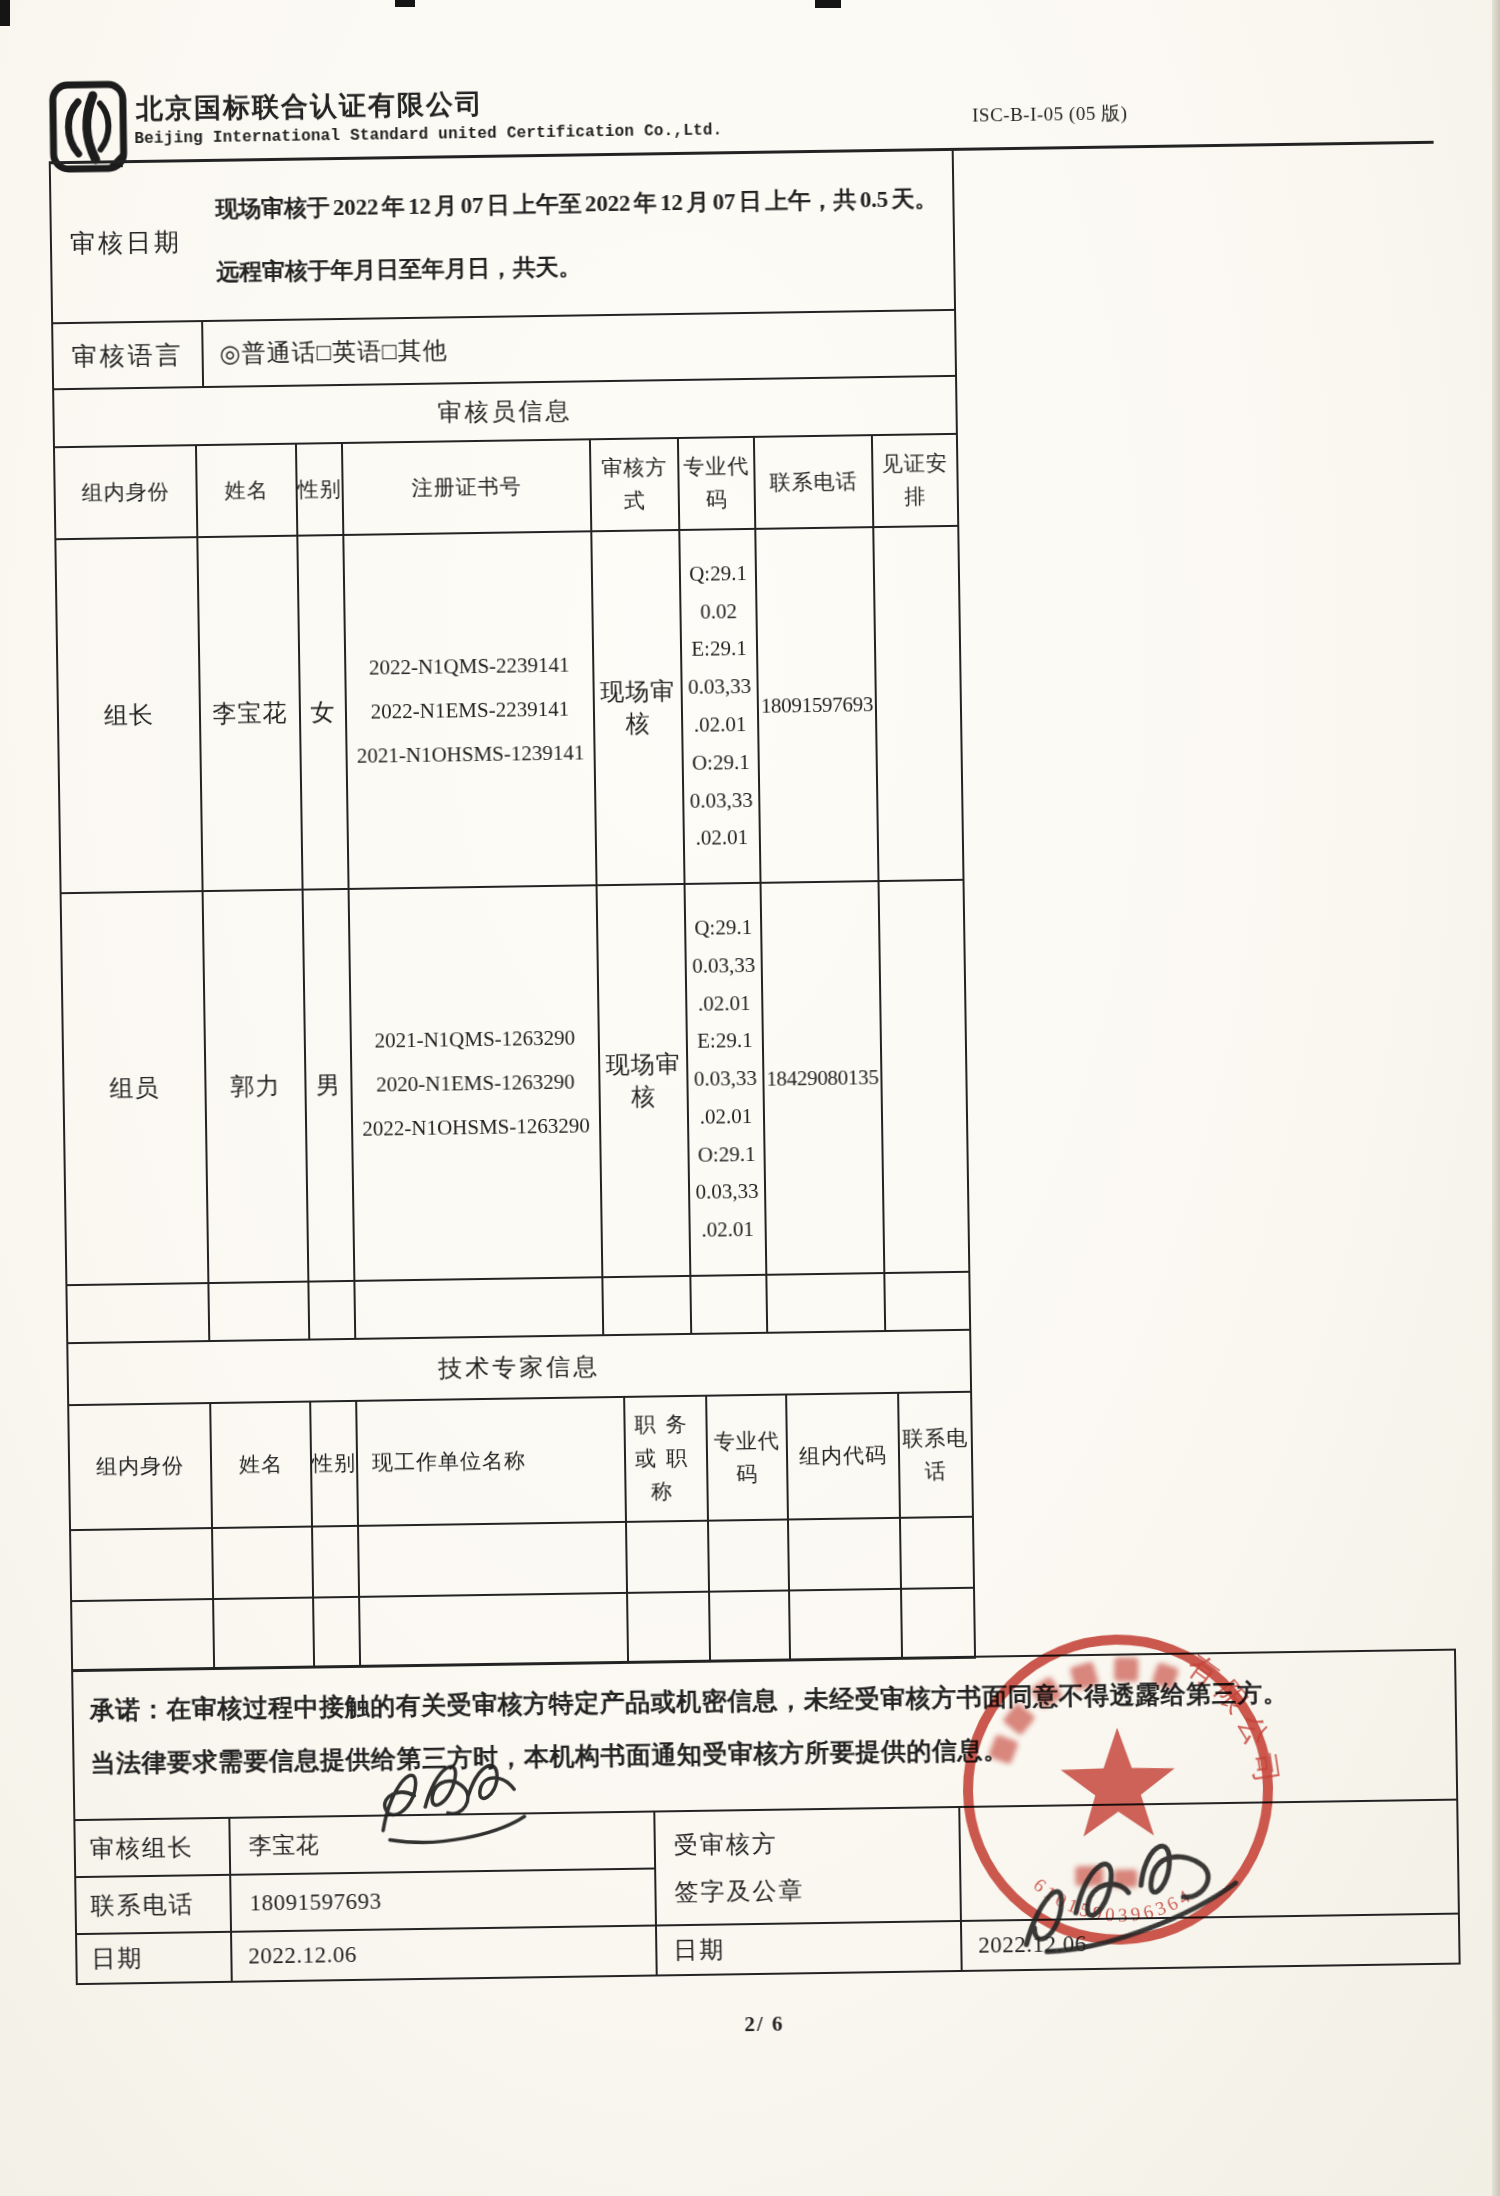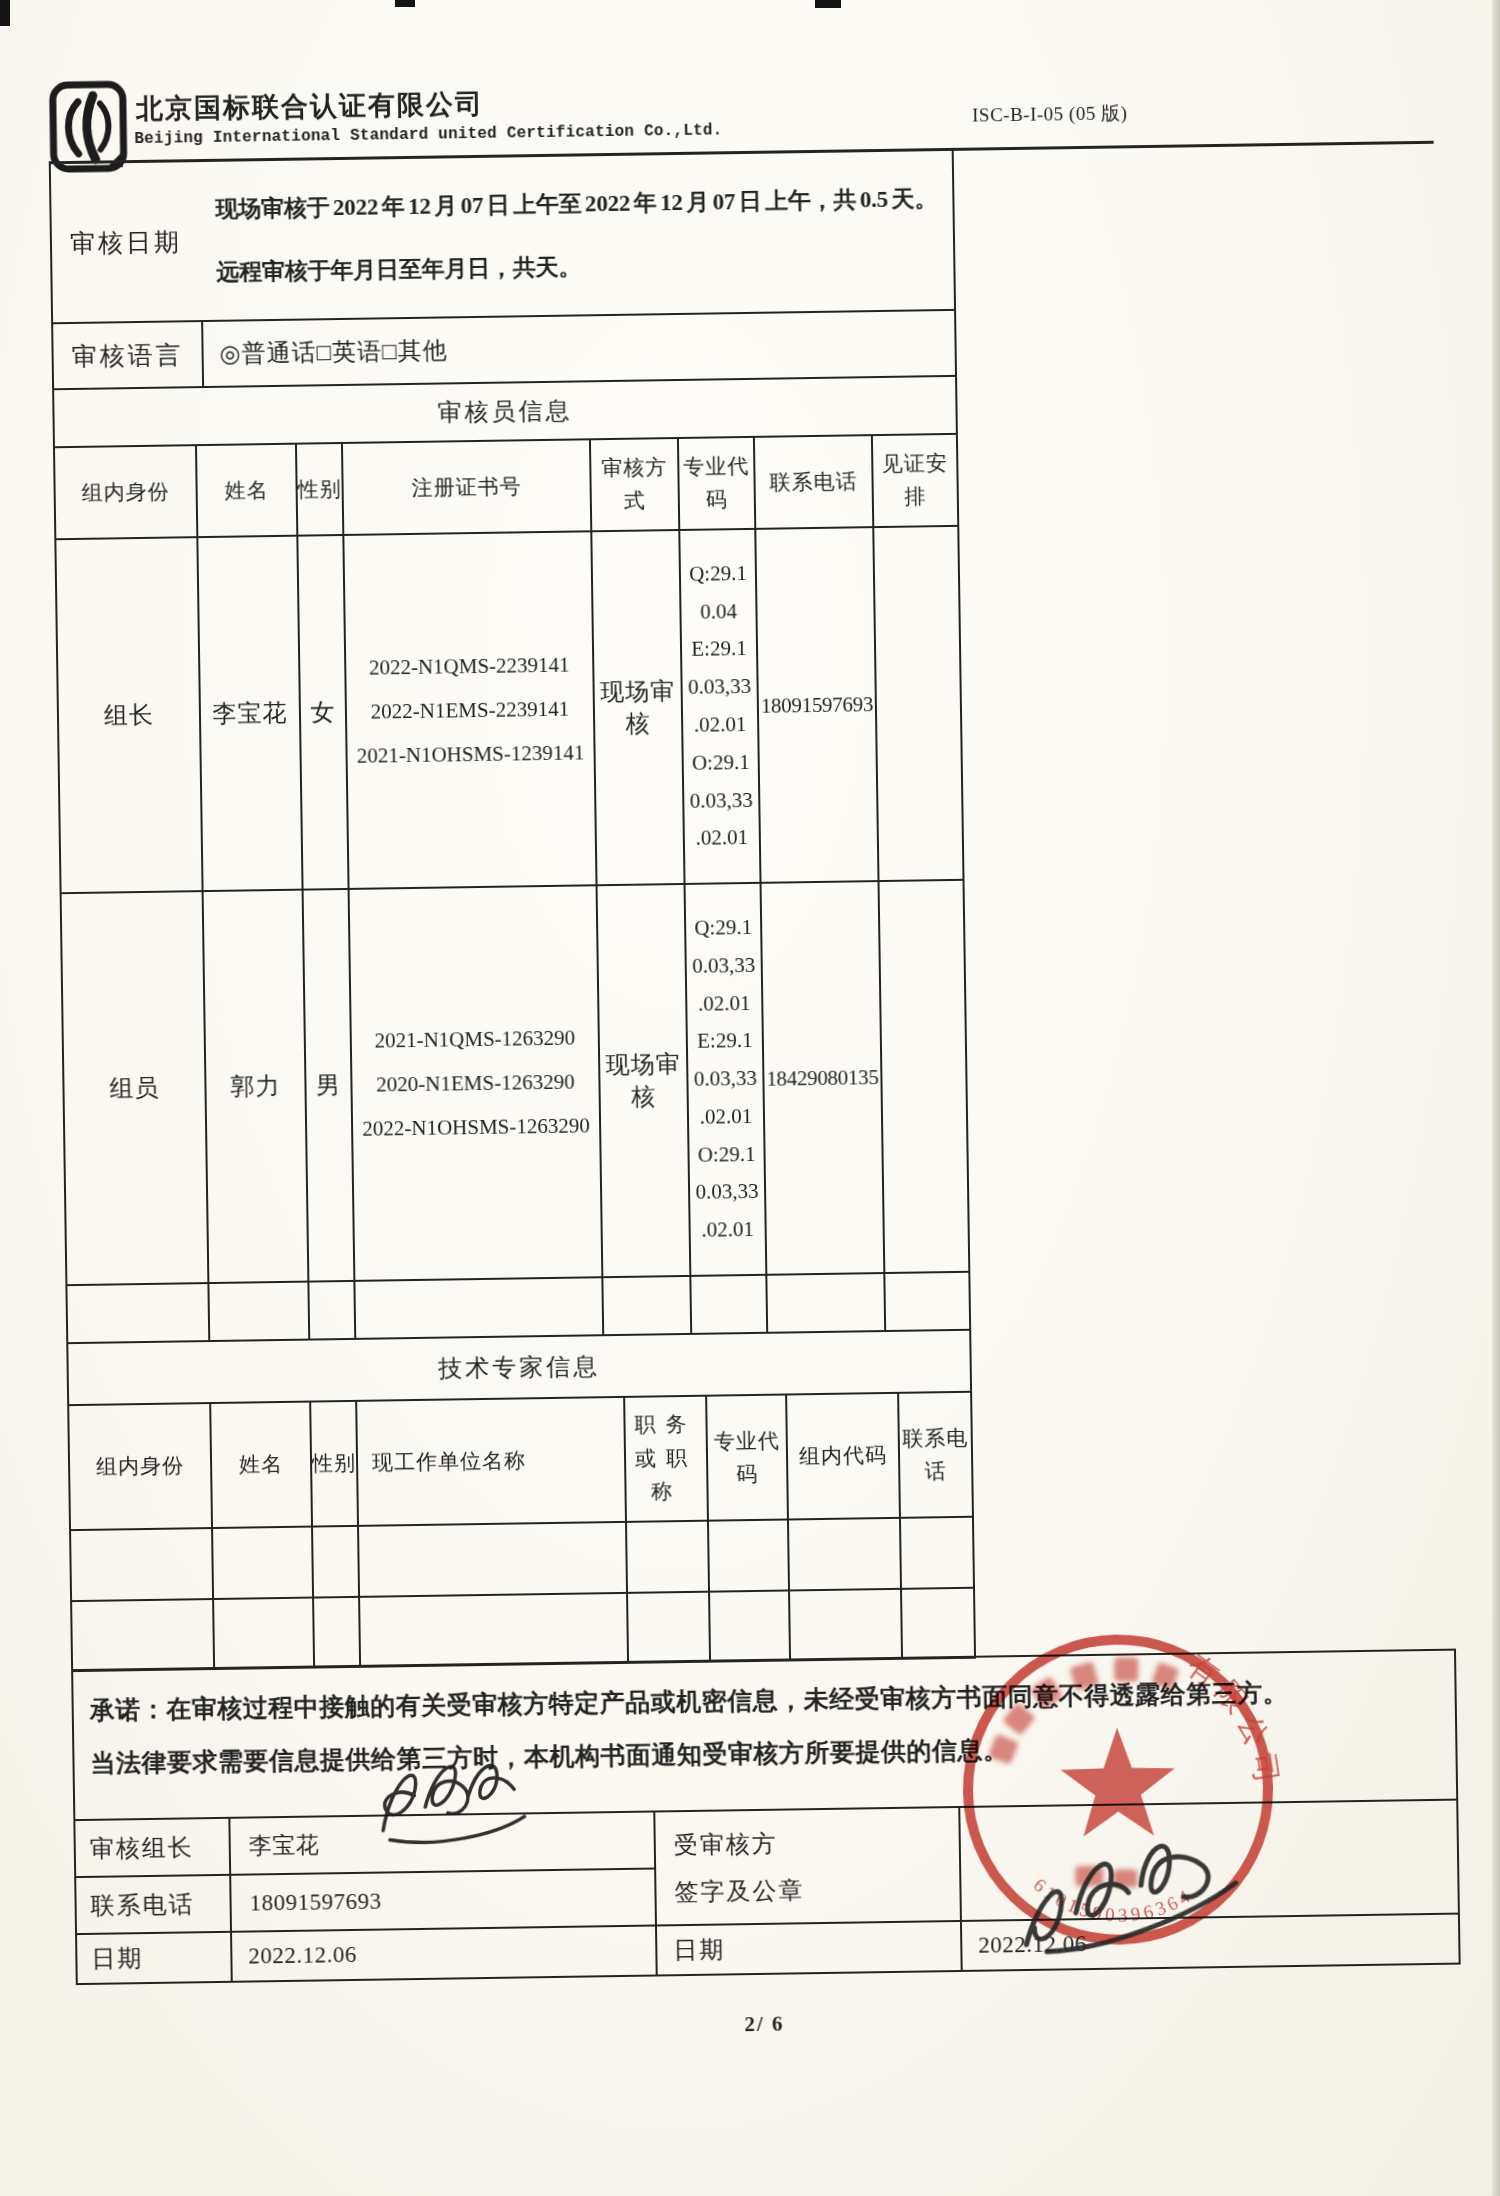--- a/index.html
+++ b/index.html
@@ -147,21 +147,21 @@
           <div class="lines">
             <div>2022-N1QMS-2239141</div>
             <div>2022-N1EMS-2239141</div>
             <div>2021-N1OHSMS-1239141</div>
           </div>
         </div>
         <div class="c u4 val" style="padding:0 2px;">现场审核</div>
         <div class="c u5">
           <div class="codes">
             <div>Q:29.1</div>
-            <div>0.04</div>
+            <div>0.02</div>
             <div>E:29.1</div>
             <div>0.03,33</div>
             <div>.02.01</div>
             <div>O:29.1</div>
             <div>0.03,33</div>
             <div>.02.01</div>
           </div>
         </div>
         <div class="c u6 num">18091597693</div>
         <div class="c u7"></div>

